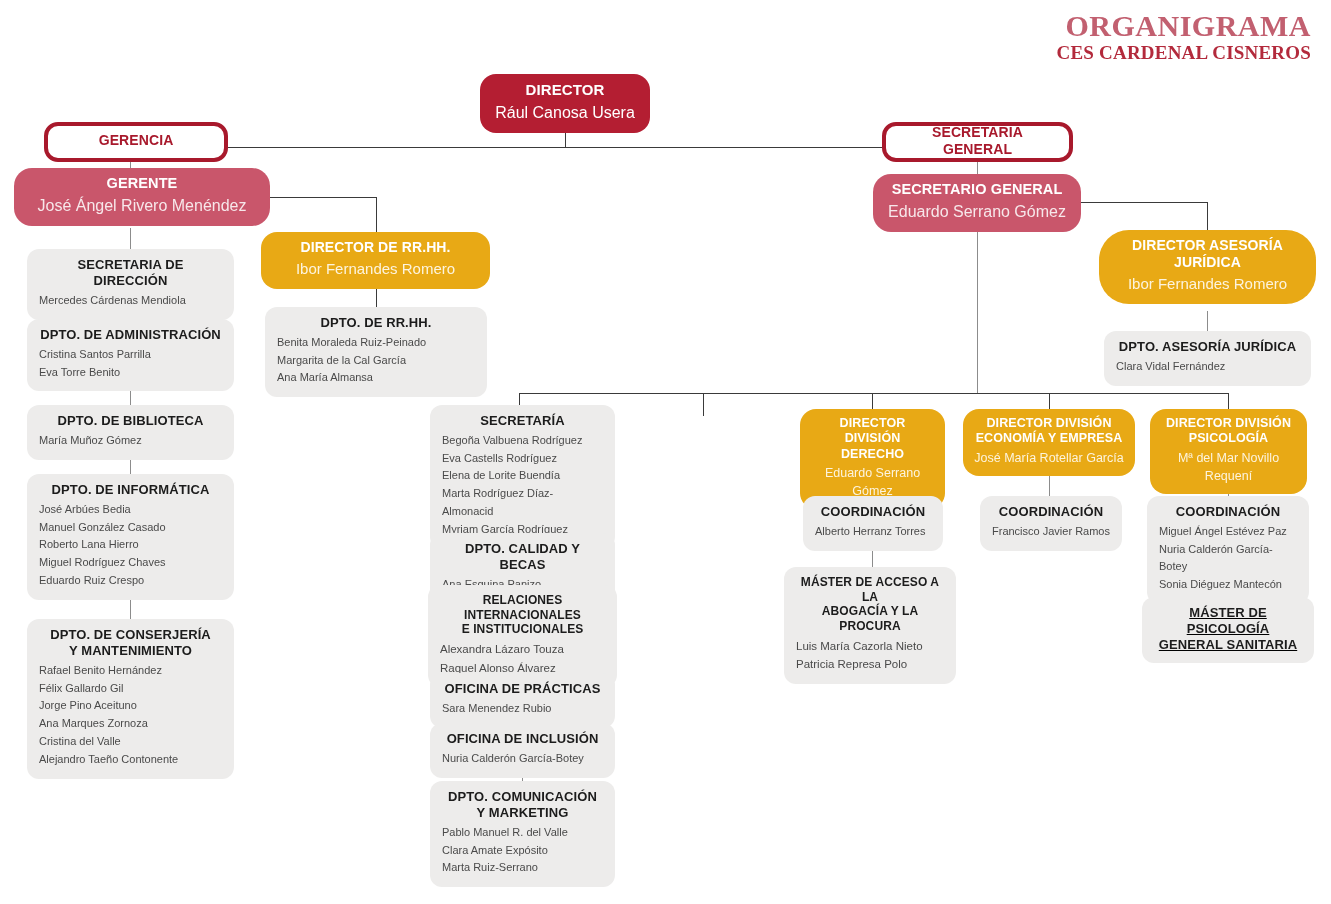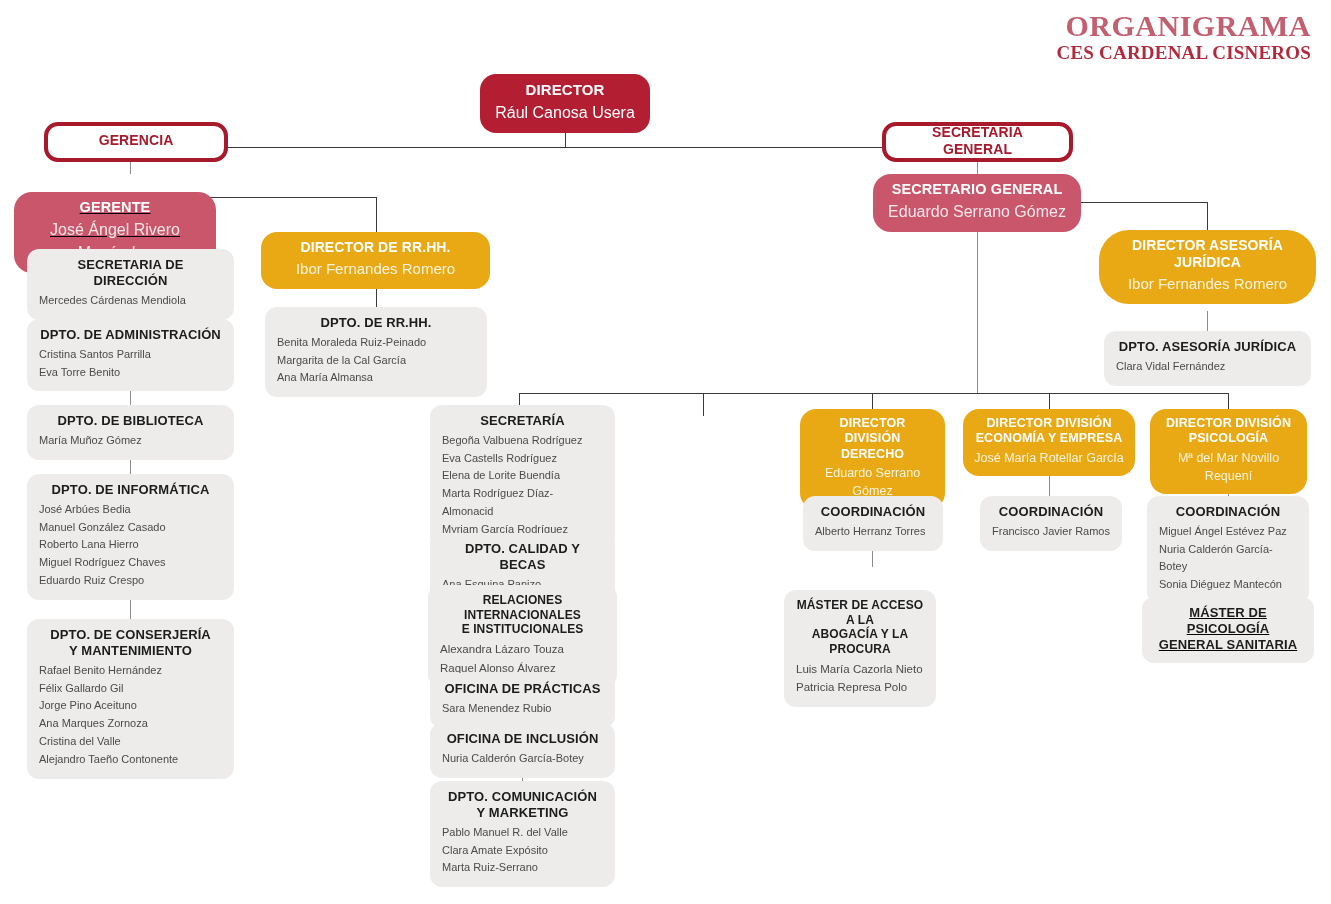--- a/index.html
+++ b/index.html
@@ -133,21 +133,21 @@
   </div>
 
   <div class="node hollow" style="left:44px; top:122px; width:184px; height:40px;">
     <div class="t">GERENCIA</div>
   </div>
 
   <div class="node hollow" style="left:882px; top:122px; width:191px; height:40px;">
     <div class="t">SECRETARÍA GENERAL</div>
   </div>
 
-  <div class="node rose" style="left:14px; top:192px; width:202px;text-decoration:underline;">
+  <div class="node rose" style="left:14px; top:168px; width:256px;">
     <div class="t">GERENTE</div>
     <div class="n">José Ángel Rivero Menéndez</div>
   </div>
 
   <div class="node rose" style="left:873px; top:174px; width:208px;">
     <div class="t">SECRETARIO GENERAL</div>
     <div class="n">Eduardo Serrano Gómez</div>
   </div>
 
   <div class="node gold" style="left:261px; top:232px; width:229px;">
@@ -293,21 +293,21 @@
     </div>
   </div>
 
   <div class="node gray" style="left:803px; top:496px; width:140px;">
     <div class="t">COORDINACIÓN</div>
     <div class="names">
       <div class="n">Alberto Herranz Torres</div>
     </div>
   </div>
 
-  <div class="node gray sm" style="left:784px; top:567px; width:152px;margin-top:23px;">
+  <div class="node gray sm" style="left:784px; top:567px; width:172px;">
     <div class="t">MÁSTER DE ACCESO A LA</div>
     <div class="t">ABOGACÍA Y LA PROCURA</div>
     <div class="names">
       <div class="n">Luis María Cazorla Nieto</div>
       <div class="n">Patricia Represa Polo</div>
     </div>
   </div>
 
   <div class="node gray" style="left:980px; top:496px; width:142px;">
     <div class="t">COORDINACIÓN</div>

